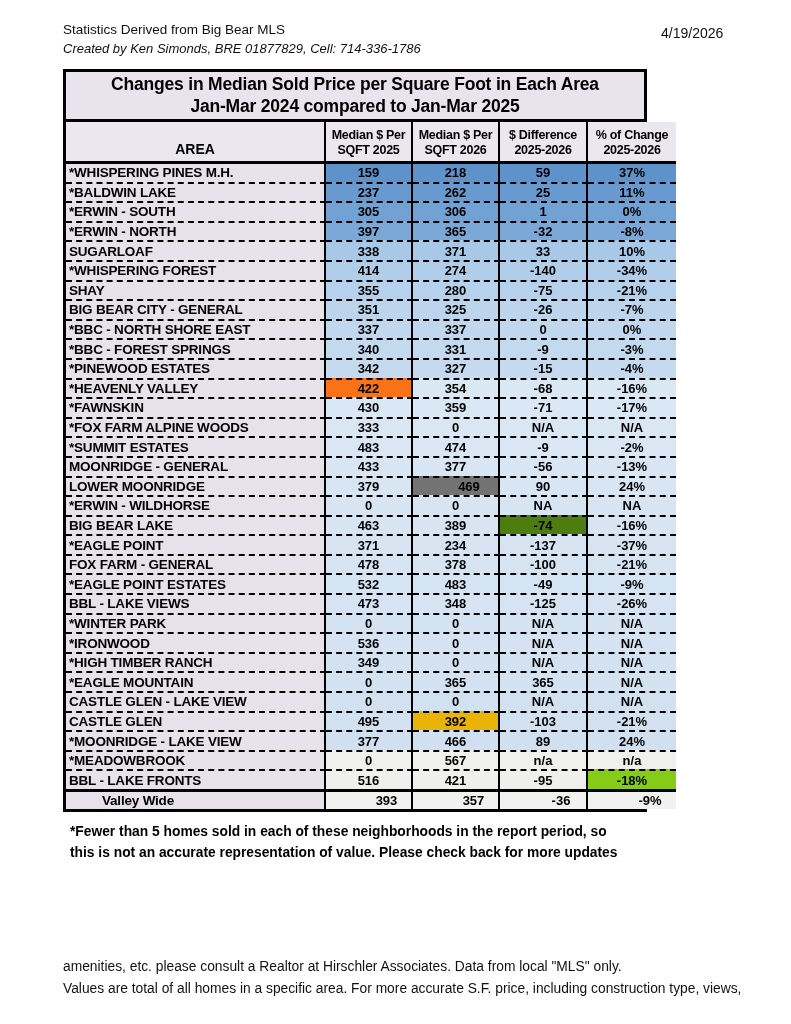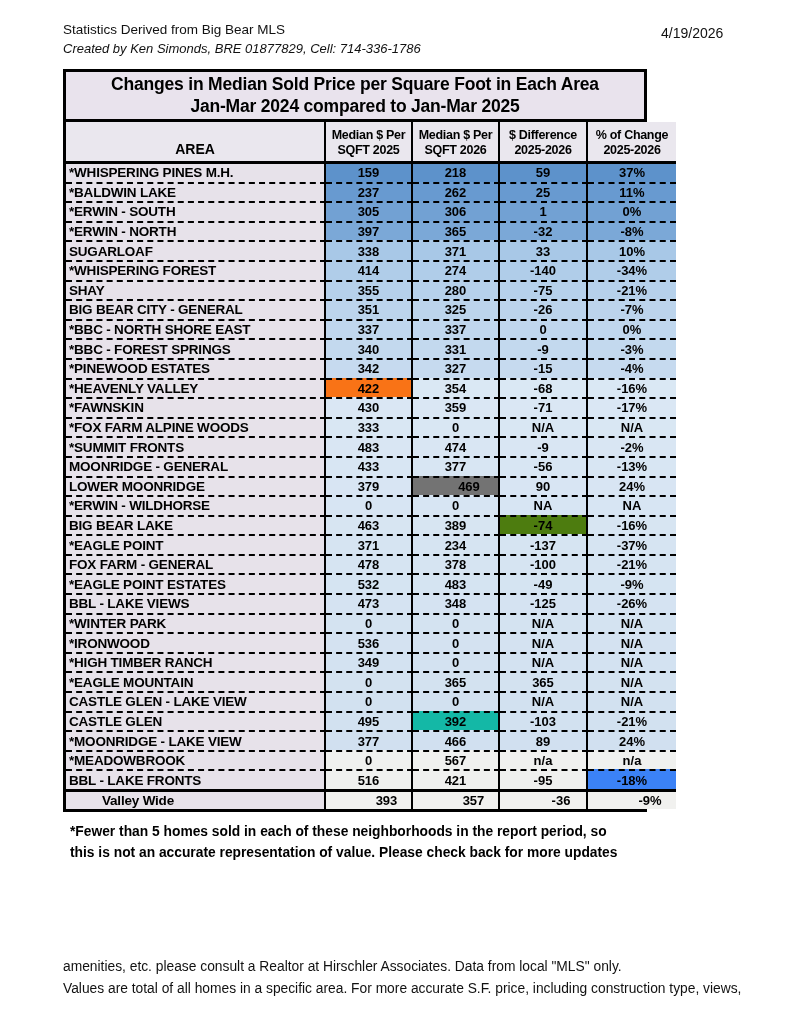--- a/index.html
+++ b/index.html
@@ -196,21 +196,21 @@
 
   <tr>
     <td class="area">*FOX FARM ALPINE WOODS</td>
     <td style="background: rgb(217, 231, 243);">333</td>
     <td style="background: rgb(217, 231, 243);">0</td>
     <td style="background: rgb(217, 231, 243);">N/A</td>
     <td style="background: rgb(217, 231, 243);">N/A</td>
   </tr>
 
   <tr>
-    <td class="area">*SUMMIT FRONTS</td>
+    <td class="area">*SUMMIT ESTATES</td>
     <td style="background: rgb(217, 230, 243);">483</td>
     <td style="background: rgb(217, 230, 243);">474</td>
     <td style="background: rgb(217, 230, 243);">-9</td>
     <td style="background: rgb(217, 230, 243);">-2%</td>
   </tr>
 
   <tr>
     <td class="area">MOONRIDGE - GENERAL</td>
     <td style="background: rgb(216, 230, 243);">433</td>
     <td style="background: rgb(216, 230, 243);">377</td>
@@ -310,21 +310,21 @@
     <td class="area">CASTLE GLEN - LAKE VIEW</td>
     <td style="background: rgb(210, 225, 240);">0</td>
     <td style="background: rgb(210, 225, 240);">0</td>
     <td style="background: rgb(210, 225, 240);">N/A</td>
     <td style="background: rgb(210, 225, 240);">N/A</td>
   </tr>
 
   <tr>
     <td class="area">CASTLE GLEN</td>
     <td style="background: rgb(210, 225, 240);">495</td>
-    <td style="background: #14b8a6;">392</td>
+    <td style="background: #eab308;">392</td>
     <td style="background: rgb(210, 225, 240);">-103</td>
     <td style="background: rgb(210, 225, 240);">-21%</td>
   </tr>
 
   <tr>
     <td class="area">*MOONRIDGE - LAKE VIEW</td>
     <td style="background: rgb(209, 224, 240);">377</td>
     <td style="background: rgb(209, 224, 240);">466</td>
     <td style="background: rgb(209, 224, 240);">89</td>
     <td style="background: rgb(209, 224, 240);">24%</td>
@@ -336,21 +336,21 @@
     <td style="background: rgb(240, 241, 239);">567</td>
     <td style="background: rgb(240, 241, 239);">n/a</td>
     <td style="background: rgb(240, 241, 239);">n/a</td>
   </tr>
 
   <tr>
     <td class="area">BBL - LAKE FRONTS</td>
     <td style="background: rgb(239, 240, 238);">516</td>
     <td style="background: rgb(239, 240, 238);">421</td>
     <td style="background: rgb(239, 240, 238);">-95</td>
-    <td style="background: #3b82f6;">-18%</td>
+    <td style="background: #84cc16;">-18%</td>
   </tr>
 
   <tr class="valley">
     <td class="area">Valley Wide</td>
     <td style="background: rgb(241, 241, 239);">393</td>
     <td style="background: rgb(241, 241, 239);">357</td>
     <td style="background: rgb(241, 241, 239);">-36</td>
     <td style="background: rgb(241, 241, 239);">-9%</td>
   </tr>
 </tbody>

